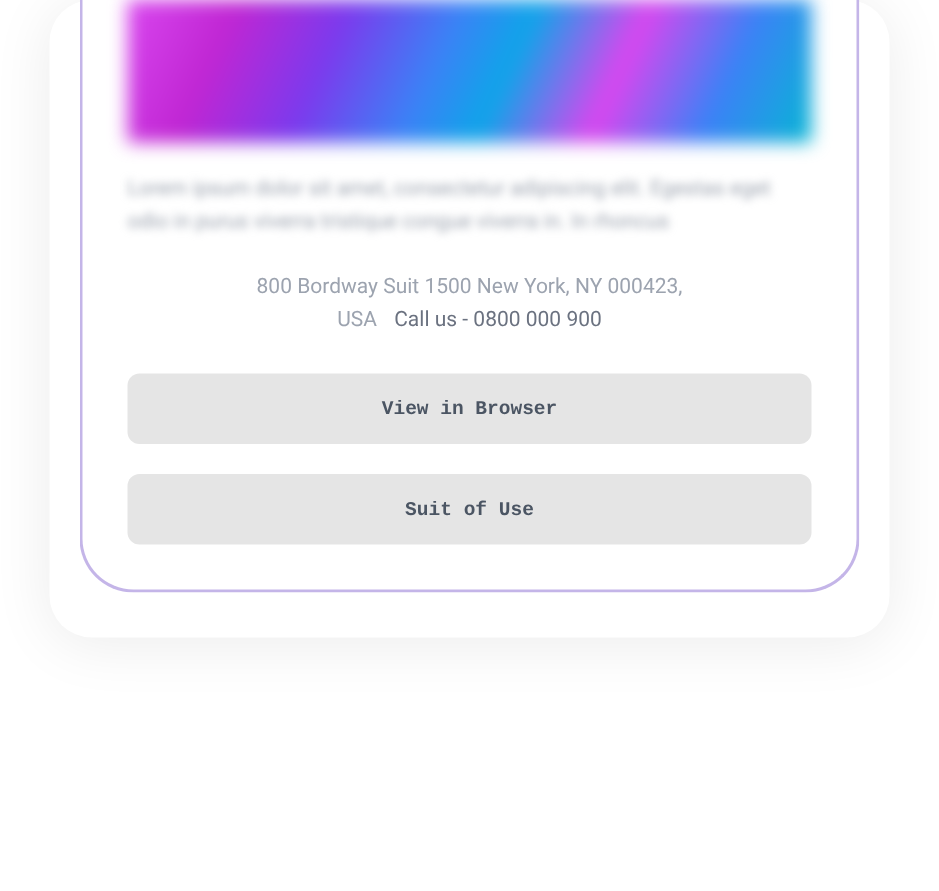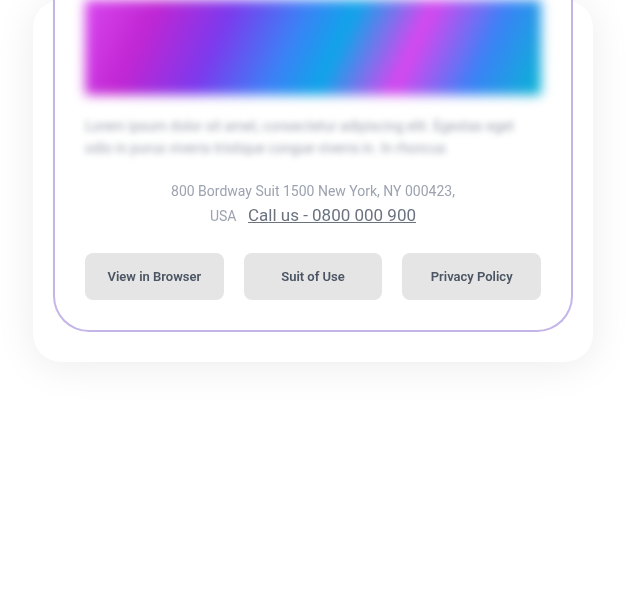--- a/index.html
+++ b/index.html
@@ -59,28 +59,28 @@
       color: #9ca3af;
       font-size: 14px;
       line-height: 1.6;
       margin-bottom: 24px;
     }
     .address-line {
       display: block;
     }
     .call-us {
       color: #6b7280;
-      font-size: 17px;
+      font-size: 14px;
       margin-left: 8px;
-      text-decoration: underline;
     }
     .button-stack {
       display: flex;
-      flex-direction: row;
+      flex-direction: column;
       gap: 20px;
+      font-family: Liberation Mono, monospace;
     }
     .footer-button {
       background: #e5e5e5;
       border: none;
       border-radius: 8px;
       padding: 16px;
       font-size: 13px;
       font-weight: 600;
       color: #4b5563;
       cursor: pointer;
@@ -101,17 +101,16 @@
 
     <div class="address-block">
       <span class="address-line">800 Bordway Suit 1500 New York, NY 000423,</span>
       <span>USA</span>
       <span class="call-us">Call us - 0800 000 900</span>
     </div>
 
     <div class="button-stack">
       <button class="footer-button">View in Browser</button>
       <button class="footer-button">Suit of Use</button>
-      <button class="footer-button">Privacy Policy</button>
     </div>
 
   </div>
 </div>
 
 </body></html>

